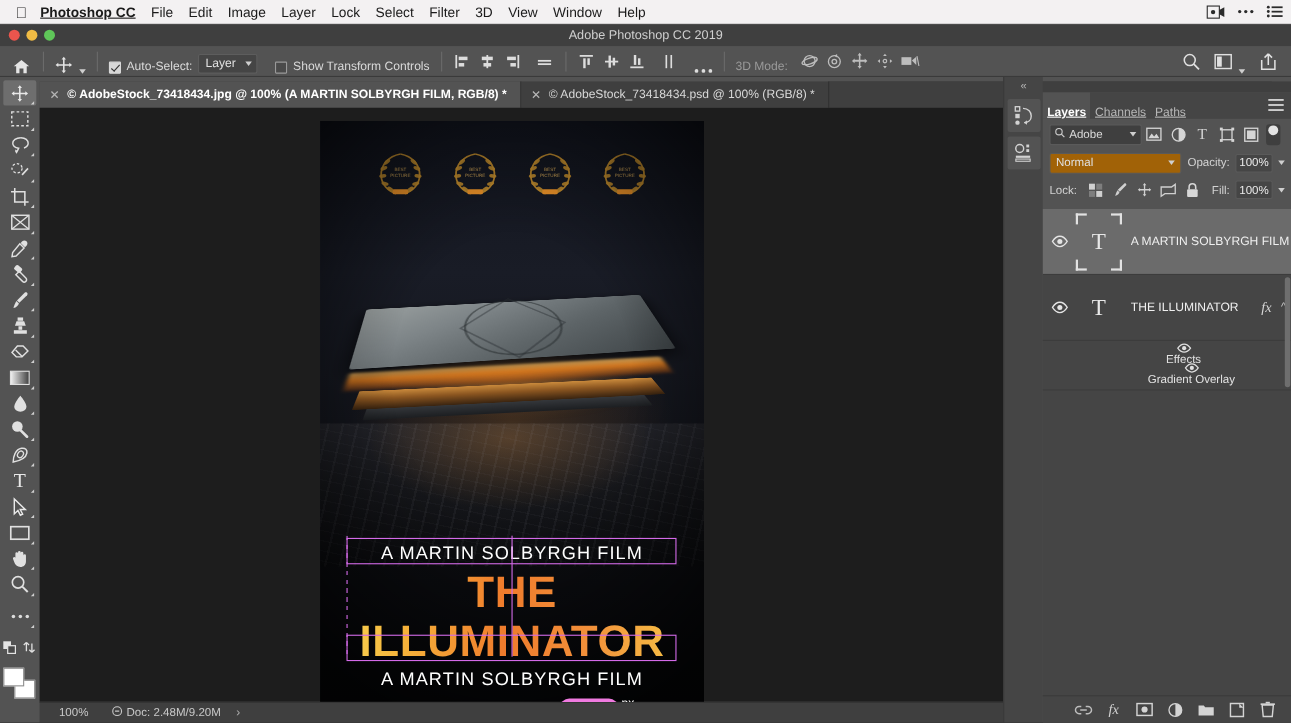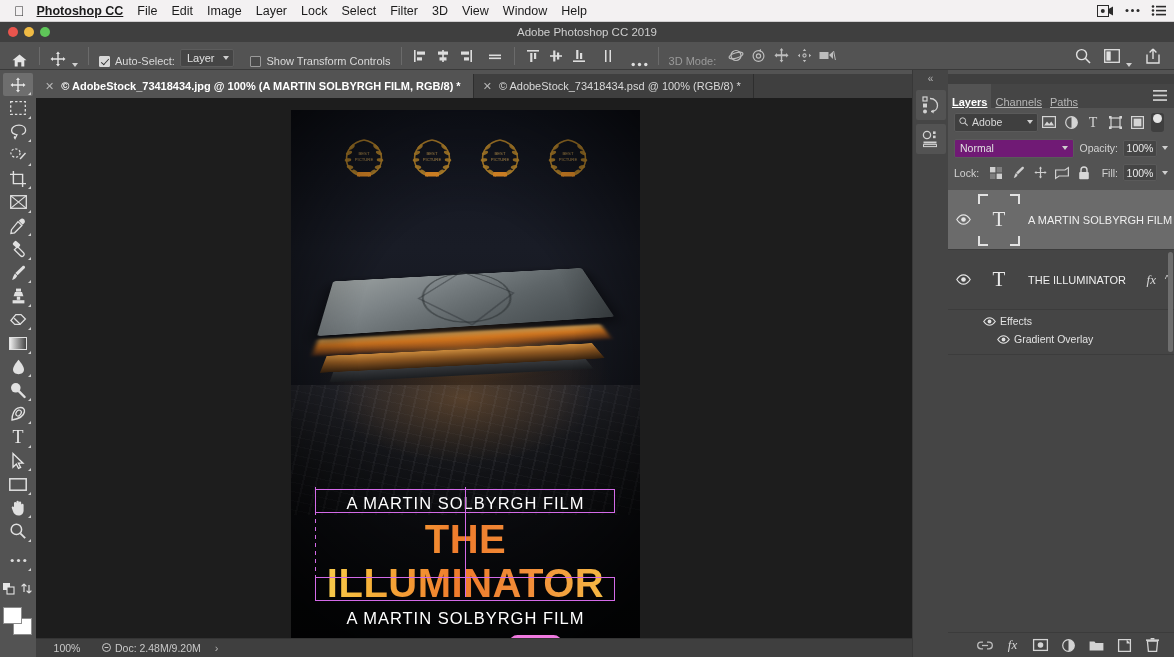--- a/index.html
+++ b/index.html
@@ -247,21 +247,21 @@
     display:flex; align-items:center; padding:0 4px; gap:4px; font-size:10.5px; color:#d8d8d8;
   }
   .kindsel .grow{flex:1;}
   .fic{ width:22px; height:20px; display:flex; align-items:center; justify-content:center; }
   .toggleswitch{ width:13px; height:19px; background:#3f3f3f; border-radius:3px; margin-left:3px;
     display:flex; align-items:flex-start; justify-content:center; padding-top:1px; }
   .knob{ width:9px; height:9px; border-radius:50%; background:#e4e4e4; }
 
   .bmrow{ height:24px; display:flex; align-items:center; padding:0 6px; gap:5px; }
   .bmsel{
-    flex:1; height:19px; background:#701a75; border:1px solid #5a5a5a; border-radius:2px;
+    flex:1; height:19px; background:#a16207; border:1px solid #5a5a5a; border-radius:2px;
     display:flex; align-items:center; padding:0 5px; font-size:10.5px; color:#e0e0e0;
   }
   .bmsel .grow{ flex:1; }
   .lbl{ font-size:10.5px; color:#d2d2d2; white-space:nowrap; }
   .numbox{
     width:34px; height:17px; background:#454545; border:1px solid #5a5a5a; border-radius:2px;
     display:flex; align-items:center; justify-content:center; font-size:10.5px; color:#eaeaea;
   }
   .lockrow{ height:25px; display:flex; align-items:center; padding:0 6px; gap:0; }
   .lockrow .gap{ flex:1; }
@@ -278,21 +278,21 @@
   .tbracket i{ position:absolute; width:10px; height:10px; border:2px solid #e2e2e2; }
   .tbracket i.tl{ left:0; top:0; border-right:0; border-bottom:0;}
   .tbracket i.tr{ right:0; top:0; border-left:0; border-bottom:0;}
   .tbracket i.bl{ left:0; bottom:0; border-right:0; border-top:0;}
   .tbracket i.br{ right:0; bottom:0; border-left:0; border-top:0;}
   .tglyph{ font-family:"Liberation Serif",serif; font-size:21px; color:#e8e8e8; }
   .lname{ flex:1; font-size:11px; color:#efefef; white-space:nowrap; overflow:hidden; }
   .lfx{ font-family:"Liberation Serif",serif; font-style:italic; font-size:13px; color:#d8d8d8; padding-right:4px;}
   .lcaret{ width:14px; text-align:center; color:#cfcfcf; font-size:10px; }
   .llock{ width:24px; display:flex; align-items:center; justify-content:center; }
-  .subrow{ display:flex; align-items:center; height:18px; font-size:10.5px; color:#e2e2e2; }
+  .subrow{ display:flex; align-items:center; height:18px; font-size:10.5px; color:#e2e2e2;flex-direction:column; }
   .subrow .eye{ width:22px; }
   .photo-thumb{
     width:38px; height:52px; border:1px solid #2a2a2a; position:relative; overflow:hidden;
     background:linear-gradient(180deg,#14161d 0%,#1b1e26 40%,#0a0b0e 100%);
   }
   .photo-thumb .pglow{
     position:absolute; left:2px; top:26px; width:34px; height:8px;
     background:linear-gradient(180deg,rgba(255,205,120,.95),rgba(230,120,20,.6));
     filter:blur(1.4px); transform:rotate(-5deg);
   }

